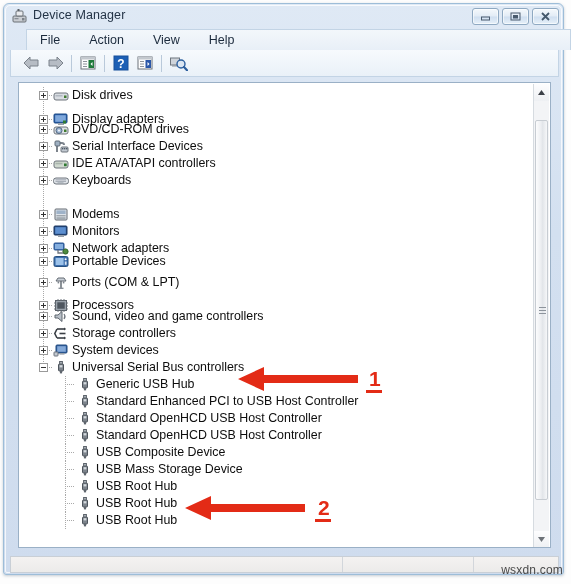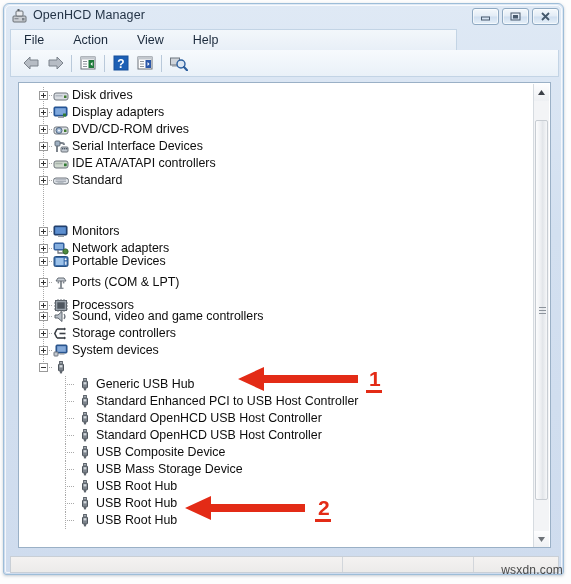--- a/index.html
+++ b/index.html
@@ -46,21 +46,21 @@
     border-radius:3px;
     background:linear-gradient(to bottom,#f4f8fc 0%,#e2ecf6 48%,#cfdef0 52%,#e6f0f9 100%);
     box-shadow:inset 0 0 0 1px rgba(255,255,255,.6);
     display:flex;align-items:center;justify-content:center;
     box-sizing:border-box;
   }
   .wbtn svg{display:block;}
 
   
   .menubar{
-    position:absolute;left:6px;top:25px;width:447px;height:21px;
+    position:absolute;left:22px;top:25px;width:545px;height:21px;
     background:linear-gradient(to bottom,#f3f7fb,#e8eff7);
     border:1px solid #c3d4e5;border-bottom:none;
     box-sizing:border-box;
     display:flex;align-items:center;
     padding-left:11px;
   }
   .menu-item{
     font-size:12.5px;color:#1b2a3c;margin-right:25px;
     padding:1px 2px;white-space:nowrap;
   }
@@ -165,21 +165,21 @@
     <div class="titlebar">
       <span class="title-icon">
         <svg width="16" height="15" viewBox="0 0 16 15">
           <rect x="1" y="7" width="13" height="6" rx="1" fill="#c9cdd2" stroke="#6b7076"></rect>
           <rect x="4" y="2" width="7" height="5" rx="1" fill="#e9ebee" stroke="#6b7076"></rect>
           <rect x="5.5" y="0" width="2" height="2" fill="#5b6066"></rect>
           <rect x="2.5" y="9" width="4" height="1.3" fill="#8a9098"></rect>
           <rect x="10" y="9" width="2.5" height="2.5" fill="#7d838a"></rect>
         </svg>
       </span>
-      <span class="title-text">OpenHCD Manager</span>
+      <span class="title-text">Device Manager</span>
 
       <div class="wbtns">
         <div class="wbtn">
           <svg width="13" height="9" viewBox="0 0 13 9">
             <rect x="2.5" y="5" width="8" height="3" fill="none" stroke="#4a5b6e" stroke-width="1"></rect>
           </svg>
         </div>
         <div class="wbtn">
           <svg width="13" height="11" viewBox="0 0 13 11">
             <rect x="2" y="2" width="9" height="7" fill="none" stroke="#4a5b6e" stroke-width="1"></rect>
@@ -263,21 +263,21 @@
         <div class="row" style="top:4px;">
           <div class="expander plus" style="left:20px;top:4px;"></div>
           <div class="dotline-h" style="left:30px;top:8px;width:4px;"></div>
           <span class="ico" style="left:34px;top:1px;"><svg width="16" height="15" viewBox="0 0 16 15">
               <rect x="1" y="5" width="14" height="7" rx="2" fill="#d9dde2" stroke="#6e757d"></rect>
               <rect x="2.5" y="7" width="7" height="1.5" fill="#b1b8c0"></rect>
               <rect x="11" y="7.5" width="2.5" height="2.5" fill="#3f7a2e"></rect>
             </svg></span>
           <span class="label" style="left:53px;">Disk drives</span>
         </div>
-        <div class="row" style="top:21px;">
+        <div class="row" style="top:28px;">
           <div class="expander plus" style="left:20px;top:4px;"></div>
           <div class="dotline-h" style="left:30px;top:8px;width:4px;"></div>
           <span class="ico" style="left:34px;top:1px;"><svg width="16" height="15" viewBox="0 0 16 15">
               <rect x="1" y="2" width="13" height="9" rx="1" fill="#2b5fa8" stroke="#1d4a86"></rect>
               <rect x="2.2" y="3.2" width="10.6" height="6.6" fill="#7fa8dc"></rect>
               <rect x="5" y="11" width="6" height="2" fill="#9aa2ab"></rect>
               <rect x="10" y="8.5" width="3" height="3" fill="#2f7a33"></rect>
             </svg></span>
           <span class="label" style="left:53px;">Display adapters</span>
         </div>
@@ -316,21 +316,31 @@
           <span class="label" style="left:53px;">IDE ATA/ATAPI controllers</span>
         </div>
         <div class="row" style="top:89px;">
           <div class="expander plus" style="left:20px;top:4px;"></div>
           <div class="dotline-h" style="left:30px;top:8px;width:4px;"></div>
           <span class="ico" style="left:34px;top:1px;"><svg width="16" height="15" viewBox="0 0 16 15">
               <rect x="0.5" y="5" width="15" height="6" rx="2.5" fill="#dfe3e8" stroke="#6e757d"></rect>
               <path d="M2.5 6.8 H13 M2.5 8.4 H13" stroke="#9aa2ab" stroke-width="0.9"></path>
               <rect x="4.5" y="9.4" width="6" height="1" fill="#9aa2ab"></rect>
             </svg></span>
-          <span class="label" style="left:53px;">Standard</span>
+          <span class="label" style="left:53px;">Keyboards</span>
+        </div>
+        <div class="row" style="top:123px;">
+          <div class="expander plus" style="left:20px;top:4px;"></div>
+          <div class="dotline-h" style="left:30px;top:8px;width:4px;"></div>
+          <span class="ico" style="left:34px;top:1px;"><svg width="16" height="15" viewBox="0 0 16 15">
+              <rect x="2" y="2" width="12" height="11" rx="1" fill="#dfe4ea" stroke="#646b73"></rect>
+              <rect x="3.4" y="3.4" width="9.2" height="3.6" fill="#9fb3c9"></rect>
+              <path d="M3.4 8.6 H12.6 M3.4 10.2 H12.6 M3.4 11.7 H12.6" stroke="#8f979f" stroke-width="0.9"></path>
+            </svg></span>
+          <span class="label" style="left:53px;">Modems</span>
         </div>
         <div class="row" style="top:140px;">
           <div class="expander plus" style="left:20px;top:4px;"></div>
           <div class="dotline-h" style="left:30px;top:8px;width:4px;"></div>
           <span class="ico" style="left:34px;top:1px;"><svg width="16" height="15" viewBox="0 0 16 15">
               <rect x="1" y="2" width="13" height="9" rx="1" fill="#26497e" stroke="#1b3760"></rect>
               <rect x="2.2" y="3.2" width="10.6" height="6.6" fill="#5d8fd0"></rect>
               <rect x="5" y="11" width="6" height="2" fill="#9aa2ab"></rect>
             </svg></span>
           <span class="label" style="left:53px;">Monitors</span>
@@ -415,20 +425,21 @@
         </div>
         <div class="row" style="top:276px;">
           <div class="expander" style="left:20px;top:4px;"></div>
           <div class="dotline-h" style="left:30px;top:8px;width:4px;"></div>
           <span class="ico" style="left:34px;top:1px;"><svg width="16" height="15" viewBox="0 0 16 15">
               <rect x="5.5" y="4" width="5" height="7" rx="1" fill="#7d848c" stroke="#4e555d"></rect>
               <rect x="6.6" y="5.2" width="2.8" height="2.2" fill="#d4d9de"></rect>
               <rect x="6.6" y="1.5" width="2.8" height="2.5" fill="#aeb5bd" stroke="#5c636b"></rect>
               <rect x="6.9" y="11" width="2.2" height="2.4" fill="#5f666e"></rect>
             </svg></span>
+          <span class="label" style="left:53px;">Universal Serial Bus controllers</span>
         </div>
         <div class="row" style="top:293px;">
           <div class="dotline-v" style="left:46px;top:0px;height:17px;"></div>
           <div class="dotline-h" style="left:46px;top:8px;width:10px;"></div>
           <span class="ico" style="left:58px;top:1px;"><svg width="16" height="15" viewBox="0 0 16 15">
               <rect x="5.5" y="4" width="5" height="7" rx="1" fill="#7d848c" stroke="#4e555d"></rect>
               <rect x="6.6" y="5.2" width="2.8" height="2.2" fill="#d4d9de"></rect>
               <rect x="6.6" y="1.5" width="2.8" height="2.5" fill="#aeb5bd" stroke="#5c636b"></rect>
               <rect x="6.9" y="11" width="2.2" height="2.4" fill="#5f666e"></rect>
             </svg></span>

